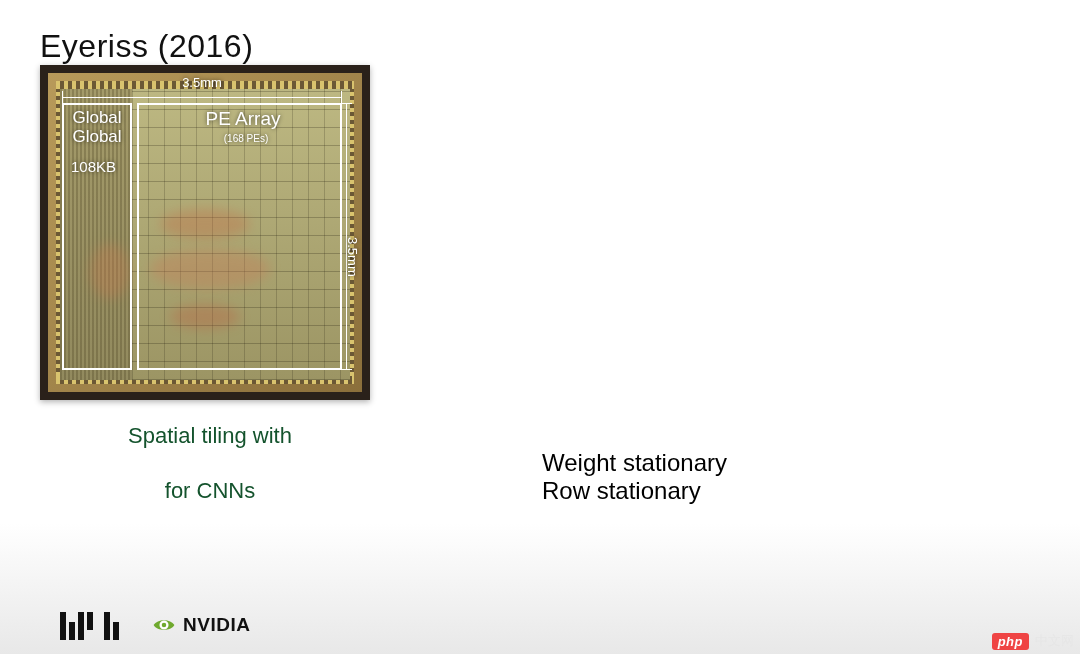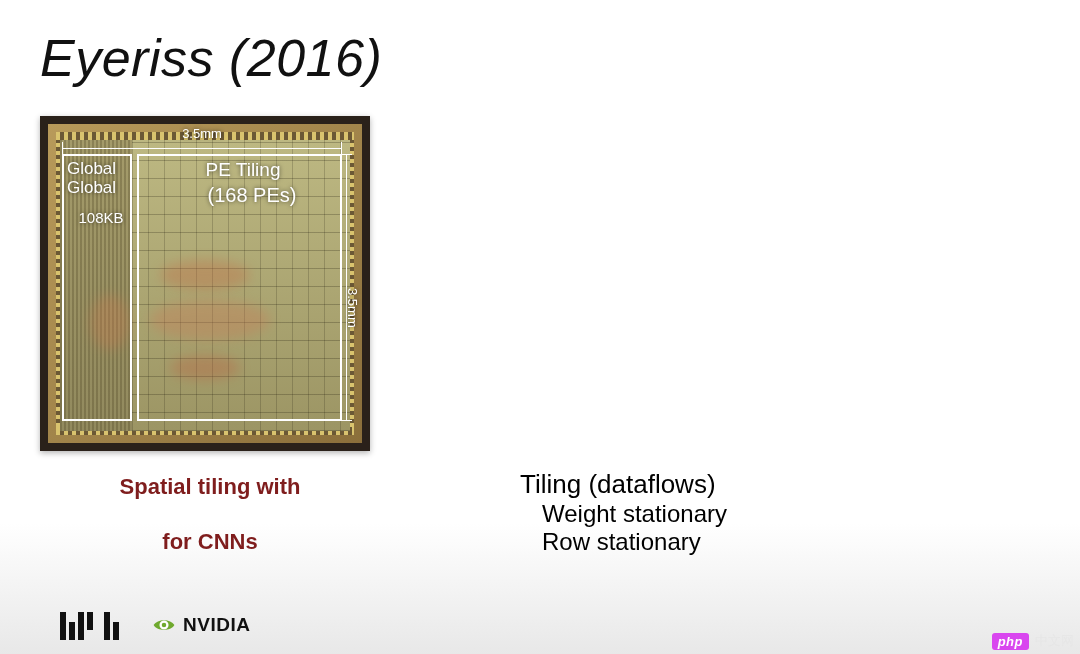--- a/index.html
+++ b/index.html
@@ -10,26 +10,24 @@
     color: #222;
     position: relative;
     overflow: hidden;
   }
   .slide {
     width: 1080px; height: 654px;
     position: relative;
     padding: 28px 60px 20px 40px;
   }
   .title {
-    font-size: 52px;
+    font-size: 32px;
     font-weight: 400;
     letter-spacing: 0.5px;
     color: #111;
-    margin-bottom: 28px;
-    font-style: italic;
   }
   .content {
     display: flex;
     flex-direction: row;
     align-items: flex-end;
     gap: 140px;
   }
   .left-col { width: 340px; }
   .chip-wrap {
     width: 330px; height: 335px;
@@ -71,45 +69,45 @@
   .smudge { position:absolute; border-radius:50%; filter: blur(6px); opacity:.35; }
   .smudge.s1 { left:100px; top:120px; width:90px; height:30px; background:#c46b44; }
   .smudge.s2 { left:90px; top:160px; width:120px; height:40px; background:#c87a55; }
   .smudge.s3 { left:110px; top:215px; width:70px; height:25px; background:#bb5f3f; }
   .smudge.s4 { left:30px; top:155px; width:40px; height:55px; background:#c77a4e; }
 
   .annot-box { position:absolute; border:2px solid #fff; }
   .annot-buffer { left:14px; top:30px; width:70px; bottom:22px; }
   .annot-array  { left:89px; top:30px; right:20px; bottom:22px; }
   .annot-label { position:absolute; color:#fff; font-size:17px; text-align:center; line-height:1.1; text-shadow:0 0 4px rgba(0,0,0,.6); }
-  .lbl-global { left:16px; top:36px; width:55px; }
-  .lbl-108kb  { left:16px; top:86px; width:74px; font-size:15px; }
+  .lbl-global { left:16px; top:36px; width:66px; }
+  .lbl-108kb  { left:16px; top:86px; width:59px; font-size:15px; }
   .lbl-pearr  { left:95px; top:36px; width:200px; font-size:19px; }
-  .lbl-pecnt  { left:104px; top:60px; width:200px; font-size:20px; }
+  .lbl-pecnt  { left:98px; top:60px; width:200px; font-size:10px; }
 
   .dim-top {
     position:absolute; left:14px; right:20px; top:18px; height:12px;
   }
   .dim-top .line { position:absolute; left:0; right:0; top:6px; height:0; border-top:1.5px solid #fff; }
   .dim-top .tick { position:absolute; top:0; bottom:0; width:0; border-left:1.5px solid #fff; }
   .dim-top .tick.l { left:0; } .dim-top .tick.r { right:0; }
   .dim-top .val { position:absolute; left:0; right:0; top:-16px; text-align:center; color:#fff; font-size:13px; text-shadow:0 0 4px rgba(0,0,0,.7);}
   .dim-right {
     position:absolute; top:30px; bottom:22px; right:10px; width:12px;
   }
   .dim-right .line { position:absolute; top:0; bottom:0; left:6px; width:0; border-left:1.5px solid #fff; }
   .dim-right .tick { position:absolute; left:0; right:0; height:0; border-top:1.5px solid #fff; }
   .dim-right .tick.t { top:0; } .dim-right .tick.b { bottom:0; }
   .dim-right .val {
     position:absolute; top:50%; left:12px; transform: translateY(-50%) rotate(90deg); transform-origin:left center;
     color:#fff; font-size:13px; white-space:nowrap; text-shadow:0 0 4px rgba(0,0,0,.7);
   }
 
   .caption {
-    margin-top: 22px; text-align: center; font-size: 22px; line-height:1.25; color:#7f1d1d; font-weight:700;
+    margin-top: 22px; text-align: center; font-size: 22px; line-height:1.25; color:#14532d; font-weight:400;
   }
 
   .right-col { padding-top: 14px; }
   .bullet-head { font-size: 26px; font-weight:400; color:#000; }
   .bullet-sub  { font-size: 24px; font-weight:400; color:#000; margin-left: 22px; }
 
   .logos { position:absolute; left:60px; bottom:14px; display:flex; align-items:flex-start; gap:32px; }
   .mit-logo { display:flex; align-items:flex-end; height:28px; gap:3px; }
   .mit-logo span { display:block; width:6px; background:#111; }
   .mit-logo .b1{height:28px;} .mit-logo .b2{height:18px;}
@@ -123,21 +121,21 @@
   .nv-eye {
     width:26px; height:26px; position:relative;
   }
   .nv-eye svg { width:26px; height:26px; display:block; }
 
   .watermark {
     position:absolute; right:6px; bottom:4px; display:flex; align-items:center; gap:6px;
     font-family: Arial,"Microsoft YaHei",sans-serif; font-size:13px; color:#e6e6e6;
   }
   .wm-badge {
-    background:#d946ef; color:#fff; font-weight:700; font-style:italic;
+    background:#ef4444; color:#fff; font-weight:700; font-style:italic;
     padding:1px 6px; border-radius:3px; font-size:13px; letter-spacing:.5px;
   }
 </style>
 </head>
 <body>
 
 <div class="slide">
 
   <h1 class="title">Eyeriss (2016)</h1>
 
@@ -169,33 +167,32 @@
         </div>
 
         <div class="annot-box annot-buffer"></div>
         <div class="annot-box annot-array"></div>
 
         <div class="annot-label lbl-global">
           <span>Global</span><br>
           <span>Global</span>
         </div>
         <div class="annot-label lbl-108kb">108KB</div>
-        <div class="annot-label lbl-pearr">PE Tiling</div>
+        <div class="annot-label lbl-pearr">PE Array</div>
         <div class="annot-label lbl-pecnt">(168 PEs)</div>
       </div>
 
       <div class="caption">
         <span>Spatial tiling with</span><br>
         <br>
         <span>for CNNs</span>
       </div>
     </div>
 
     <div class="right-col">
-      <div class="bullet-head">Tiling (dataflows)</div>
       <div class="bullet-sub">Weight stationary</div>
       <div class="bullet-sub">Row stationary</div>
     </div>
   </div>
 
   <div class="logos">
     <div class="mit-logo" aria-label="MIT">
       <span class="b1"></span>
         <span class="b2"></span>
       <span class="b3"></span>

